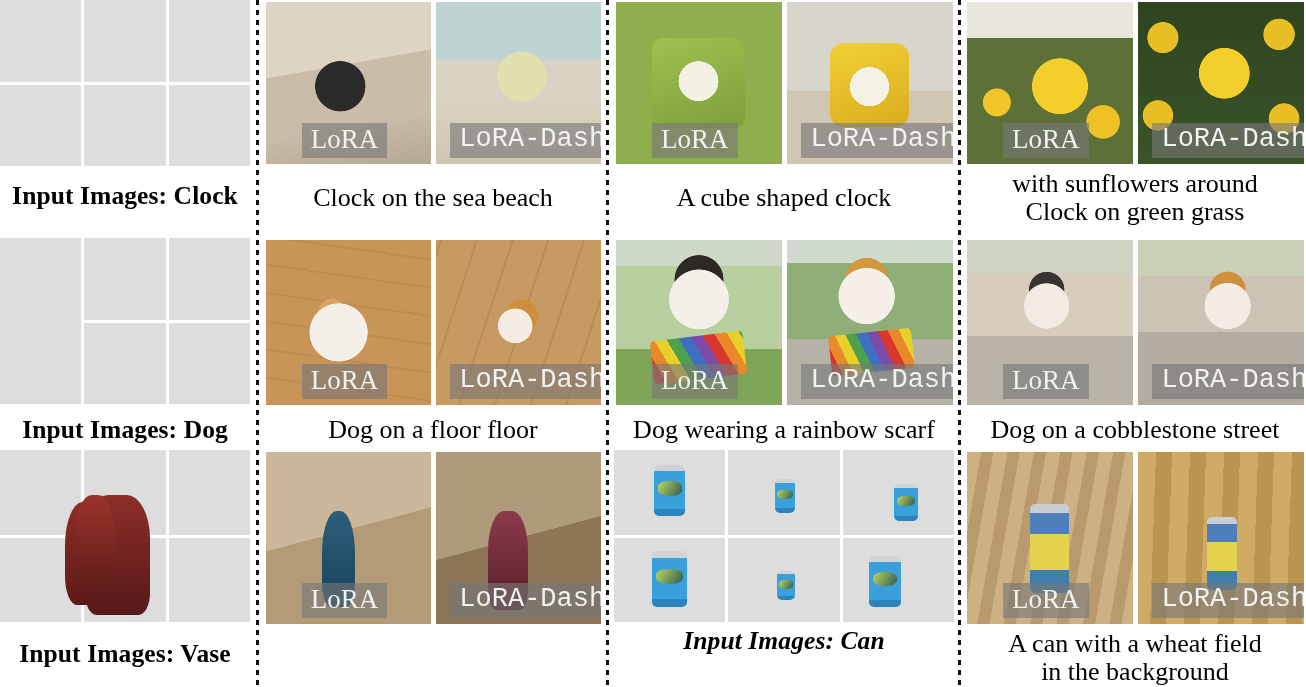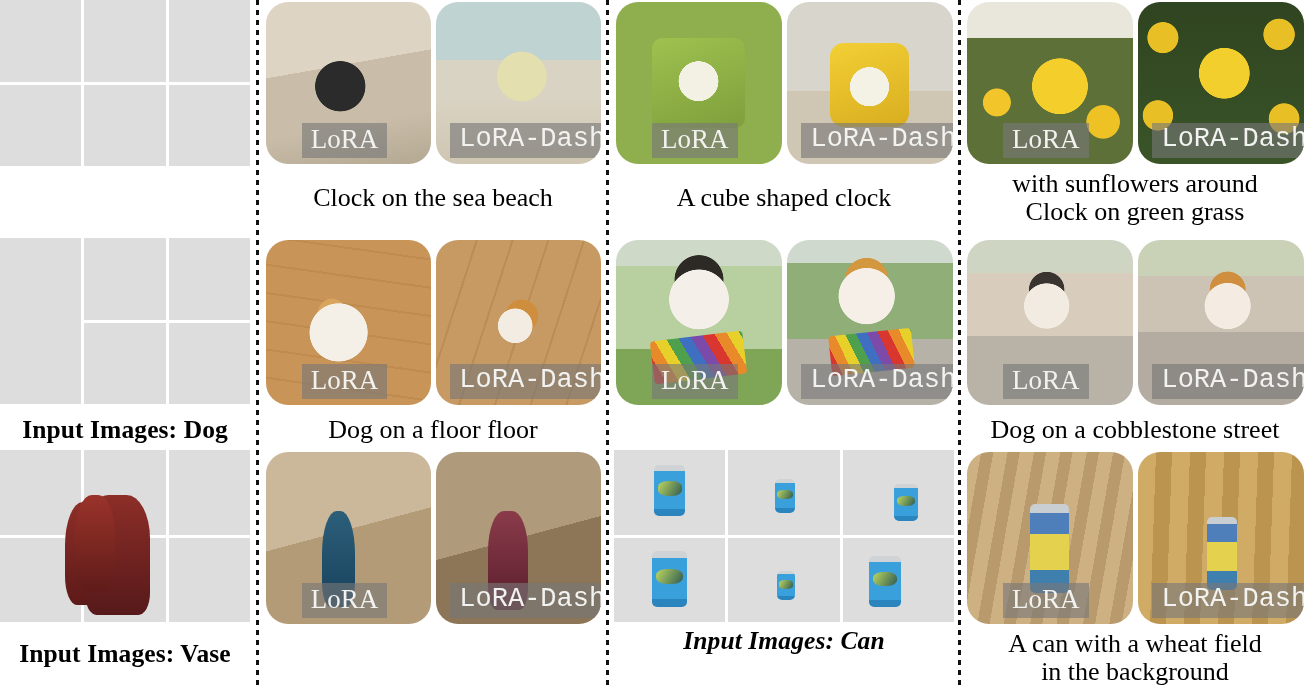--- a/index.html
+++ b/index.html
@@ -22,21 +22,21 @@
   .cell{position:absolute;left:0;right:0;}
   .cell .imgs{position:absolute;left:0;right:0;top:0;display:flex;gap:5px;justify-content:center;}
   .caption{
     position:absolute;left:0;right:0;
     text-align:center;color:#000;line-height:1.06;
     font-size:26px;
   }
   .caption.bold{font-weight:bold;font-size:25.5px;letter-spacing:.1px;}
 
   
-  .pic{position:relative;overflow:hidden;background:#cfcfcf;flex:none;border-radius:22px;}
+  .pic{position:relative;overflow:hidden;background:#cfcfcf;flex:none;}
   .pic .tag{
     position:absolute;left:22%;bottom:6px;
     padding:1px 9px 3px 9px;
     background:rgba(120,120,120,0.62);
     color:#f2f2f0;font-size:27px;line-height:1.16;
     white-space:nowrap;
     font-family:"Liberation Serif","DejaVu Serif",serif;
   }
   .pic .tag.wide{left:9%;font-family:Liberation Mono, monospace;}
 
@@ -232,20 +232,21 @@
 
     <div class="cell" style="top:0px;height:238px;">
       <div class="mosaic" style="width:250px;height:166px;grid-template-columns:repeat(3,1fr);grid-template-rows:repeat(2,1fr);">
         <div class="p-clock-hand1"></div>
         <div class="p-clock-bed"></div>
         <div class="p-clock-hand2"></div>
         <div class="p-clock-white1"></div>
         <div class="p-clock-knit"></div>
         <div class="p-clock-obj"></div>
       </div>
+      <div class="caption bold" style="top:182px;">Input Images: Clock</div>
     </div>
 
     <div class="cell" style="top:238px;height:212px;">
       <div class="mosaic" style="width:250px;height:166px;grid-template-columns:repeat(3,1fr);grid-template-rows:repeat(2,1fr);">
         <div class="p-dog-red"></div>
         <div class="p-dog-center" style="grid-row:1/3;"></div>
         <div class="p-dog-blue"></div>
         <div class="p-dog-pale"></div>
         <div class="p-dog-red2"></div>
       </div>
@@ -337,20 +338,21 @@
       <div class="imgs" style="top:2px;">
         <div class="pic p-scarf-lora" style="width:166px;height:165px;">
           <div class="band"></div>
           <span class="tag">LoRA</span>
         </div>
         <div class="pic p-scarf-dash" style="width:166px;height:165px;">
           <div class="band"></div>
           <span class="tag wide">LoRA-Dash</span>
         </div>
       </div>
+      <div class="caption" style="top:178px;">Dog wearing a rainbow scarf</div>
     </div>
 
     <div class="cell" style="top:450px;height:237px;">
       <div class="mosaic" style="left:2px;width:340px;height:172px;grid-template-columns:repeat(3,1fr);grid-template-rows:repeat(2,1fr);">
         <div class="p-can p-can-rock">
             <div class="tin" style="left:36%;top:18%;width:28%;height:60%;"></div>
           </div>
         <div class="p-can p-can-ice">
             <div class="tin" style="left:42%;top:34%;width:18%;height:40%;"></div>
           </div>

